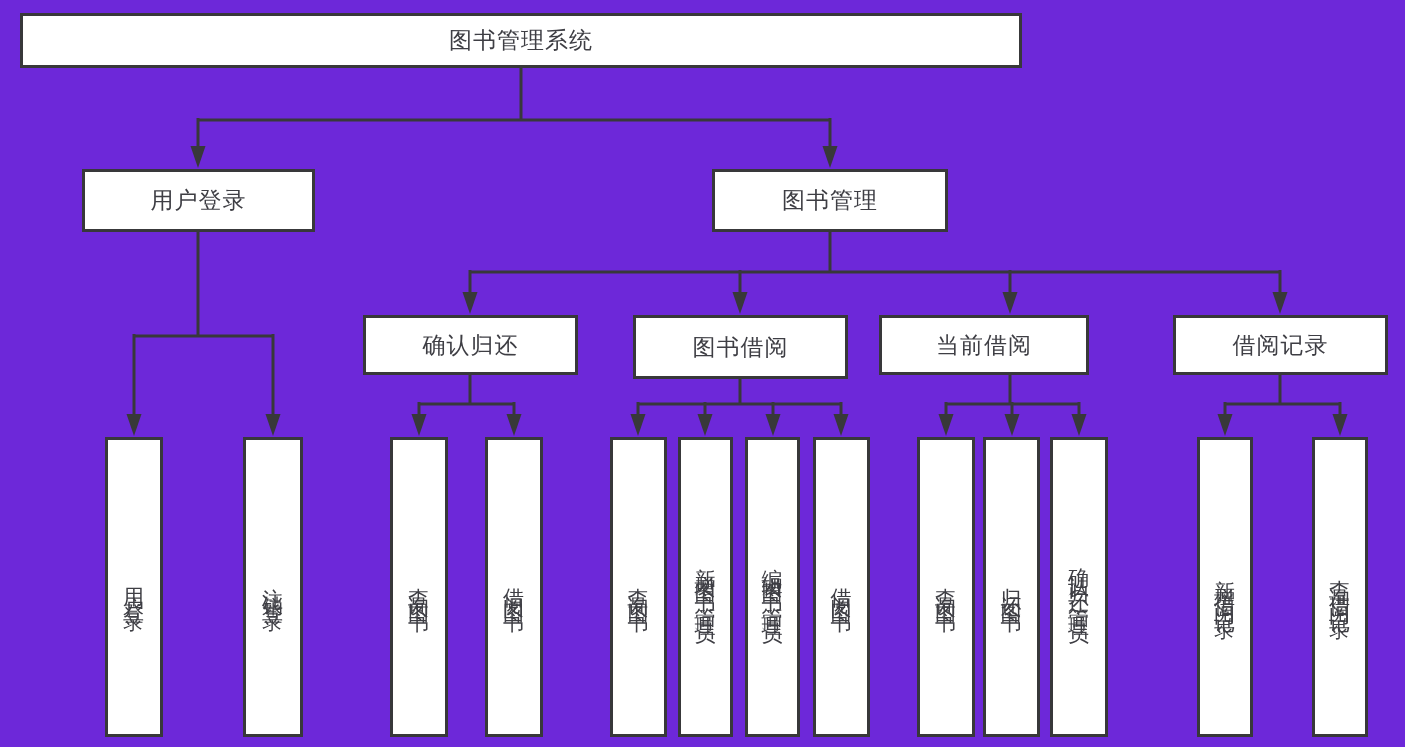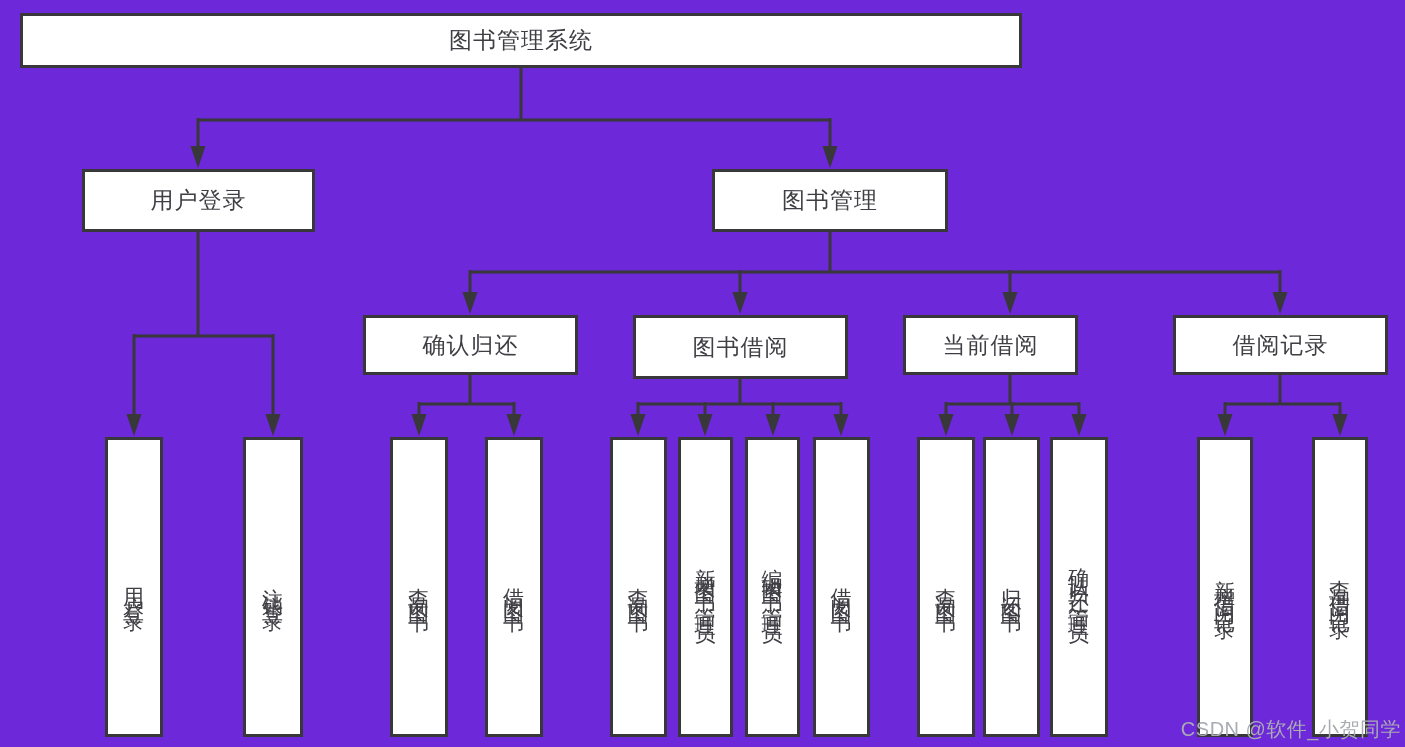--- a/index.html
+++ b/index.html
@@ -134,21 +134,21 @@
   <div class="node h" style="left:712px;top:169px;width:236px;height:63px">
     <span>图书管理</span>
   </div>
 
   <div class="node h" style="left:363px;top:315px;width:215px;height:60px">
     <span>确认归还</span>
   </div>
   <div class="node h" style="left:633px;top:315px;width:215px;height:64px">
     <span>图书借阅</span>
   </div>
-  <div class="node h" style="left:903px;top:315px;width:175px;height:60px">
+  <div class="node h" style="left:879px;top:315px;width:210px;height:60px">
     <span>当前借阅</span>
   </div>
   <div class="node h" style="left:1173px;top:315px;width:215px;height:60px">
     <span>借阅记录</span>
   </div>
 
   <div class="node v" style="left:105px;top:437px;width:58px;height:300px">
     <span>用户登录</span>
   </div>
   <div class="node v" style="left:243px;top:437px;width:60px;height:300px">
@@ -185,15 +185,14 @@
     <span>确认归还（管理员）</span>
   </div>
 
   <div class="node v" style="left:1197px;top:437px;width:56px;height:300px">
     <span>新增借阅记录</span>
   </div>
   <div class="node v" style="left:1312px;top:437px;width:56px;height:300px">
     <span>查询借阅记录</span>
   </div>
 
-  <div class="watermark">CSDN @软件_小贺同学</div>
 
 </div>
 
 </body></html>

